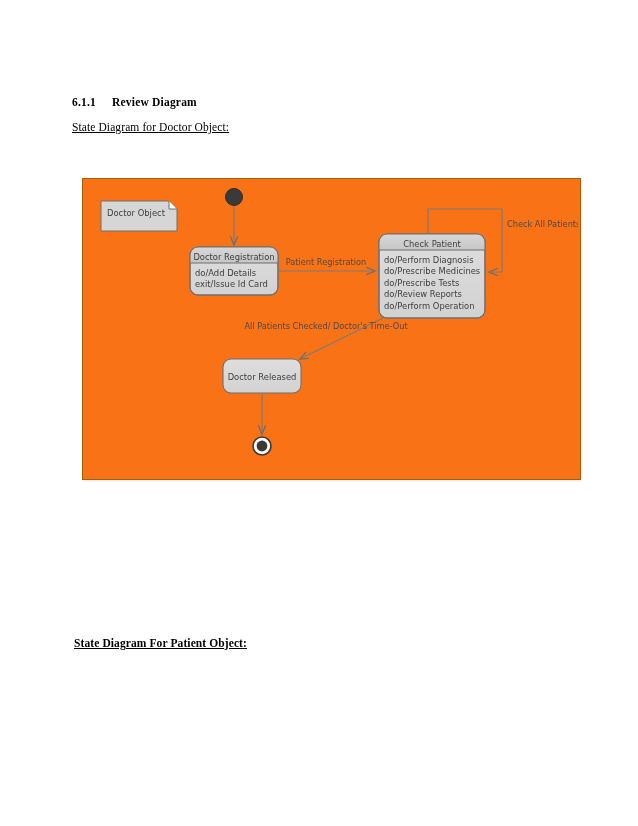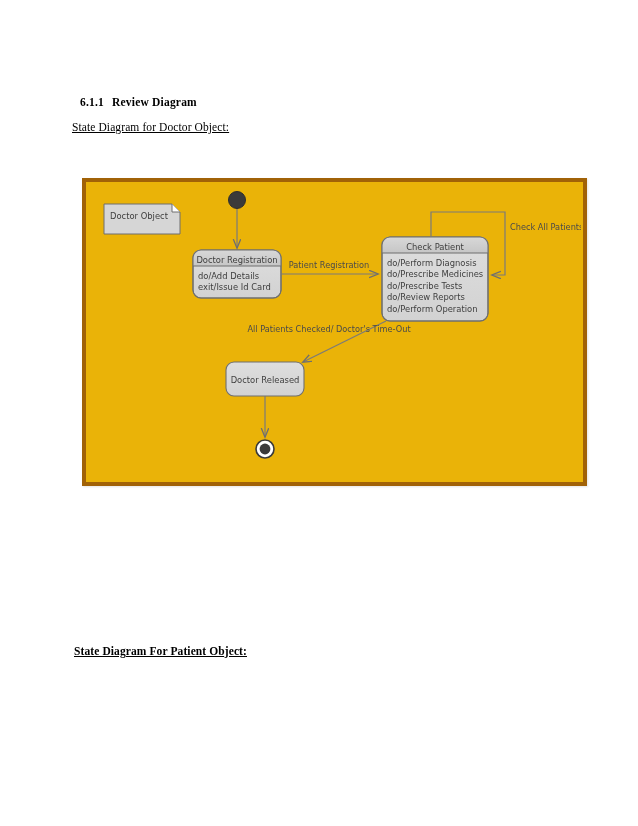--- a/index.html
+++ b/index.html
@@ -4,33 +4,33 @@
 <style>
   html,body{margin:0;padding:0;background:#ffffff;}
   body{width:638px;height:826px;position:relative;overflow:hidden;
        font-family:"Liberation Serif",serif;}
 
   .page{position:absolute;inset:0;background:#fff;}
 
   .heading-num{position:absolute;left:72px;top:96px;font-weight:bold;
                font-size:11.5px;font-family:"Liberation Serif",serif;color:#000;
                letter-spacing:.2px;white-space:nowrap;}
-  .heading-num .num{display:inline-block;min-width:40px;text-align:center;}
+  .heading-num .num{display:inline-block;min-width:40px;}
 
   .heading-sub{position:absolute;left:72px;top:121px;font-weight:normal;
                font-size:11.5px;font-family:"Liberation Serif",serif;color:#000;
                text-decoration:underline;white-space:nowrap;letter-spacing:.1px;text-align:right;}
 
   .heading-sub2{position:absolute;left:74px;top:637px;font-weight:bold;
                 font-size:11.5px;font-family:"Liberation Serif",serif;color:#000;
-                text-decoration:underline;white-space:nowrap;letter-spacing:.1px;margin-top:8px;}
+                text-decoration:underline;white-space:nowrap;letter-spacing:.1px;}
 
   
   .diagram-frame{position:absolute;left:82px;top:178px;width:497px;height:300px;
-                 background:#eab308;border:4px solid #a16207;
+                 background:#f97316;border:1px solid #a16207;
                  box-shadow:1px 1px 2px rgba(0,0,0,.10);}
   .diagram-frame svg{display:block;}
 
   .dtext{font-family:"DejaVu Sans",sans-serif;fill:#3d3d3d;}
   .dtext-lbl{font-family:"DejaVu Sans",sans-serif;fill:#4a4a4a;font-size:8.2px;}
 </style>
 </head>
 <body>
 
 <div class="page">

